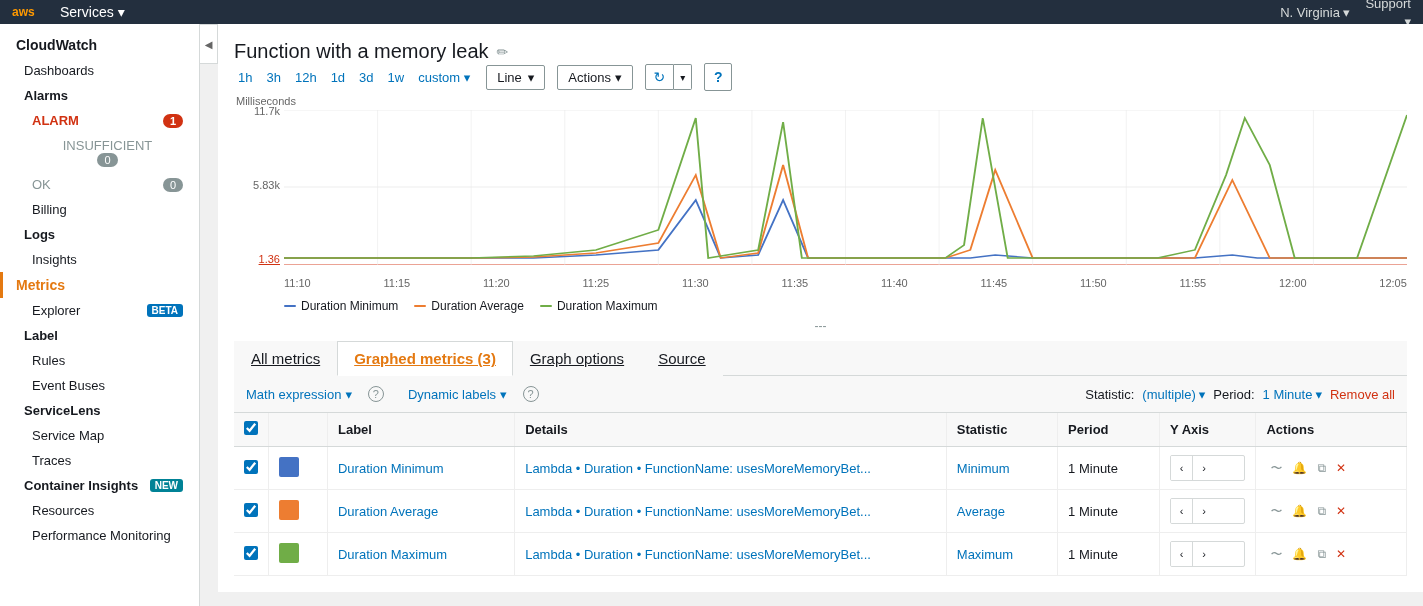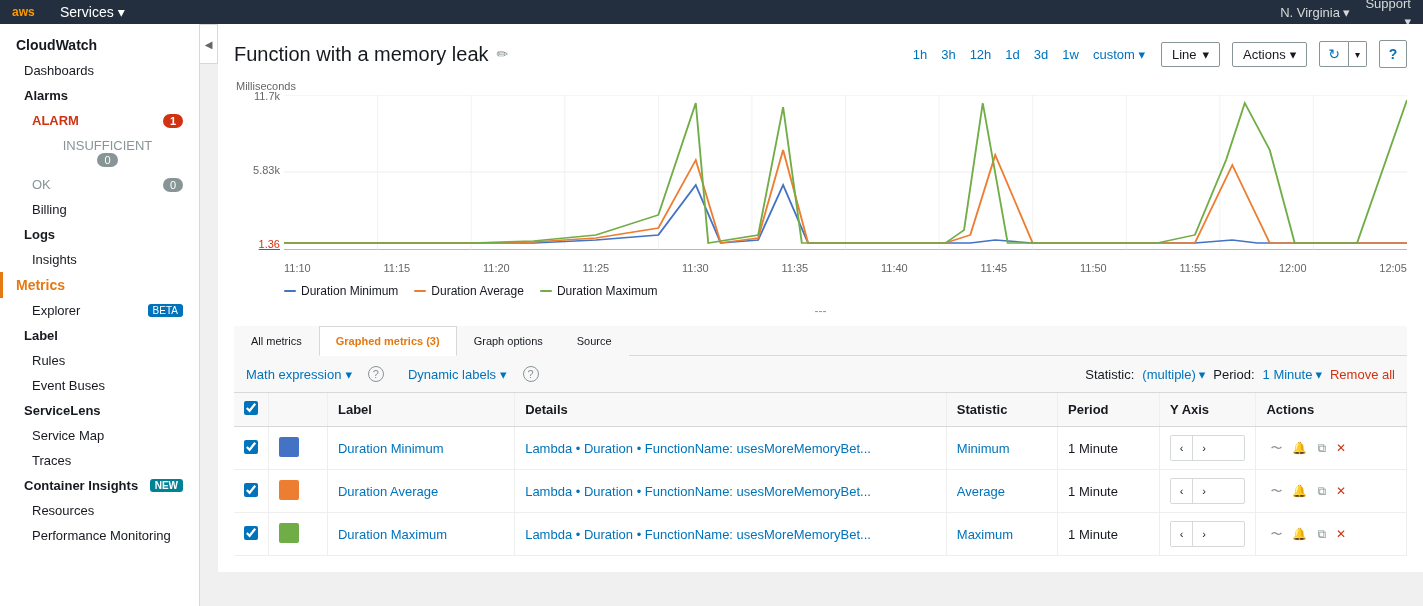--- a/index.html
+++ b/index.html
@@ -109,42 +109,43 @@
       font-size: 10px;
       font-weight: bold;
       margin-left: 4px;
     }
     .badge-beta {
       background: #0073bb;
       color: #fff;
       border-radius: 3px;
       padding: 1px 5px;
       font-size: 10px;
-      font-weight: normal;
+      font-weight: bold;
       margin-left: 4px;
     }
 
     
     .content {
       flex: 1;
       overflow-y: auto;
       background: #f0f0f0;
       padding: 0;
     }
     .content-inner {
       background: #fff;
       margin: 0;
       padding: 16px;
     }
 
     
     .chart-header {
       display: flex;
       justify-content: space-between;
-      margin-bottom: 12px;
+      margin-bottom: 4px;
+      flex-direction: column;
     }
     .chart-title {
       font-size: 20px;
       font-weight: 400;
       color: #16191f;
       display: flex;
       align-items: center;
       gap: 8px;
     }
     .chart-title .edit-icon {
@@ -298,27 +299,28 @@
 
     
     .tabs-bar {
       display: flex;
       border-bottom: 1px solid #d5d9d9;
       margin-top: 8px;
       background: #f8f8f8;
     }
     .tab {
       padding: 8px 16px;
-      font-size: 11px;
+      font-size: 15px;
       color: #16191f;
       cursor: pointer;
       border: 1px solid transparent;
       border-bottom: none;
       margin-bottom: -1px;
       background: #f8f8f8;
+      text-decoration: underline;
     }
     .tab.active {
       background: #fff;
       border-color: #d5d9d9;
       color: #e47911;
       font-weight: 600;
       border-bottom: 1px solid #fff;
     }
 
     

